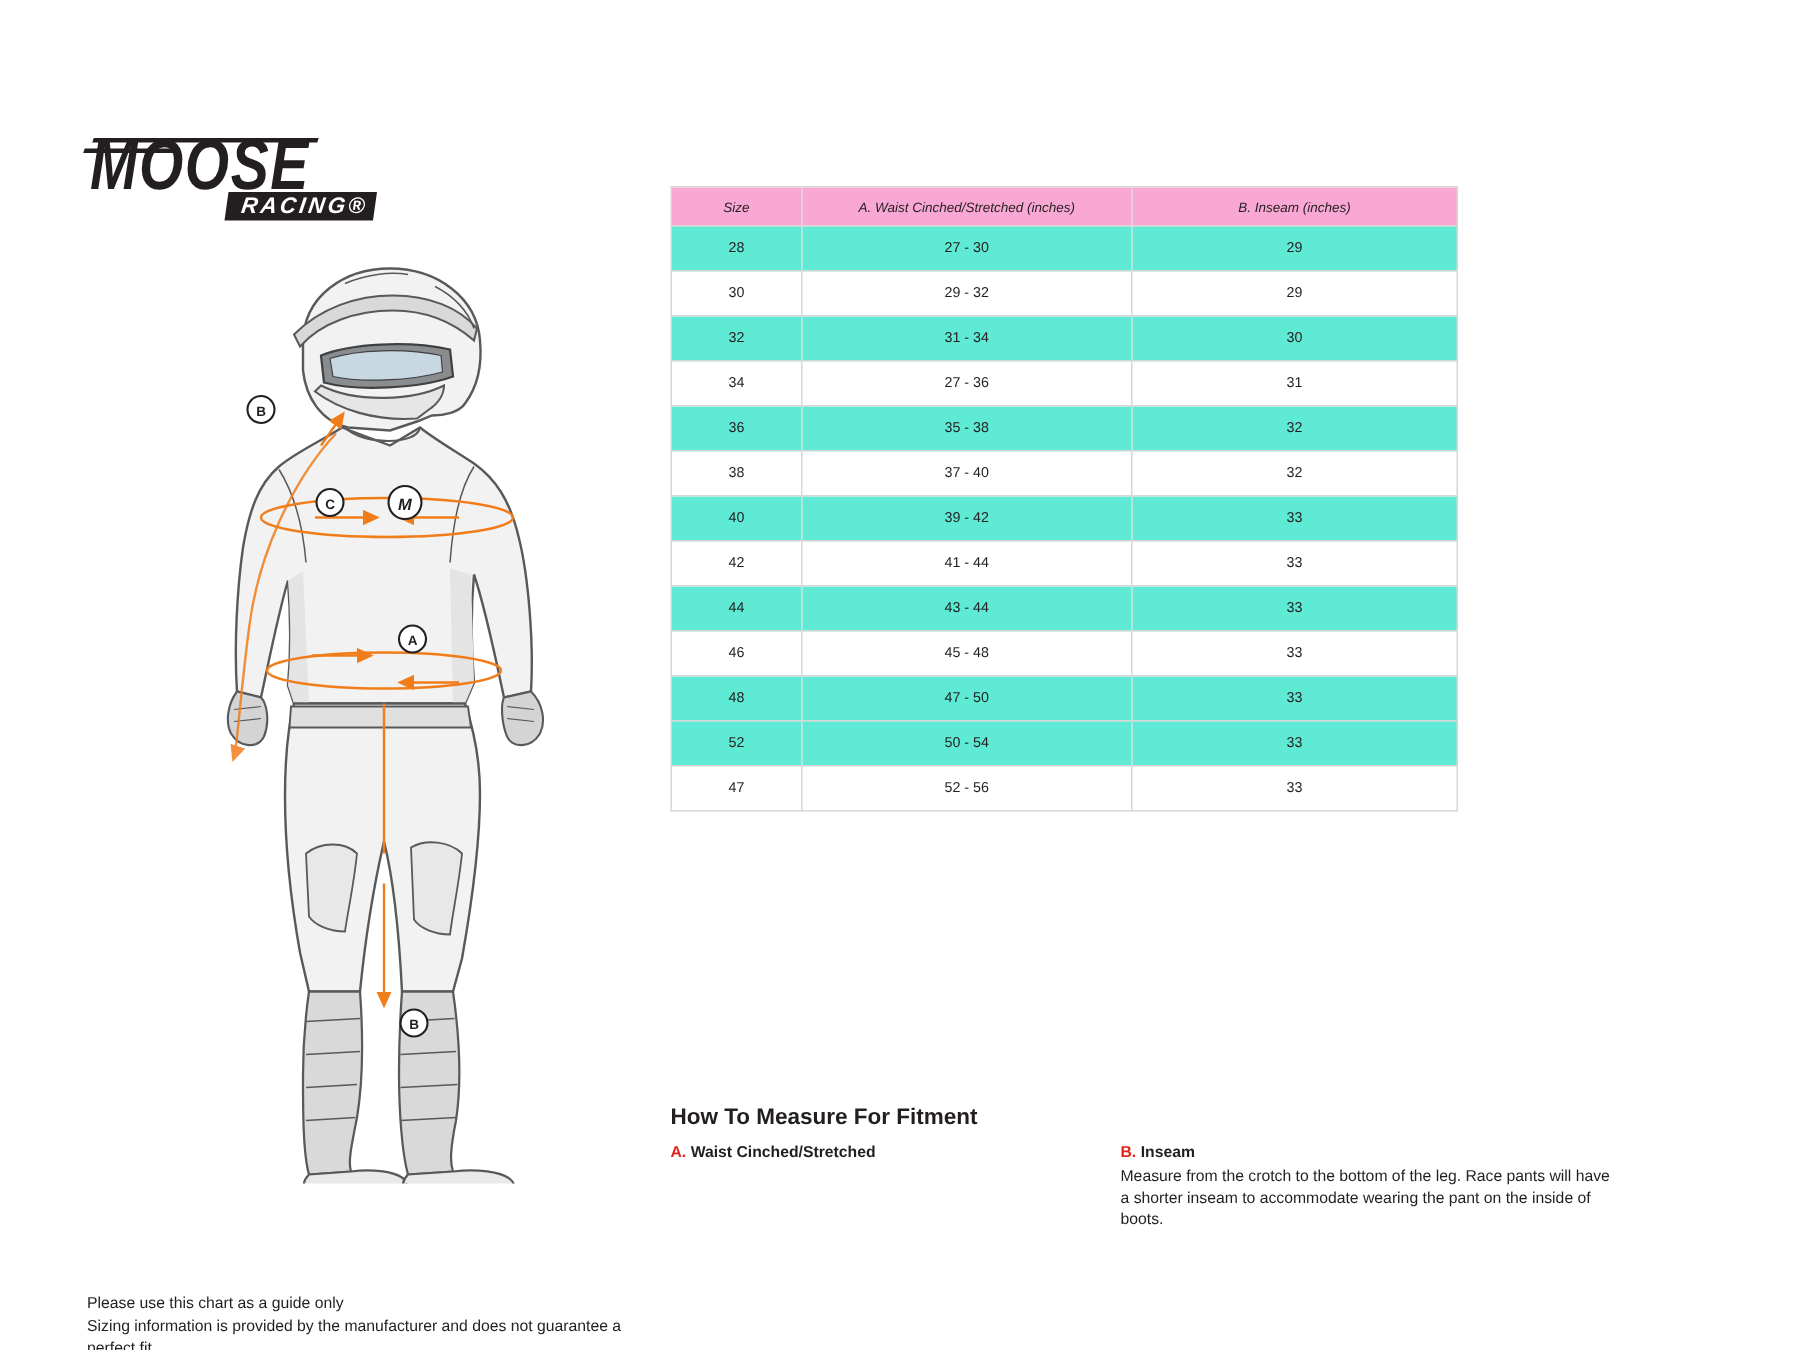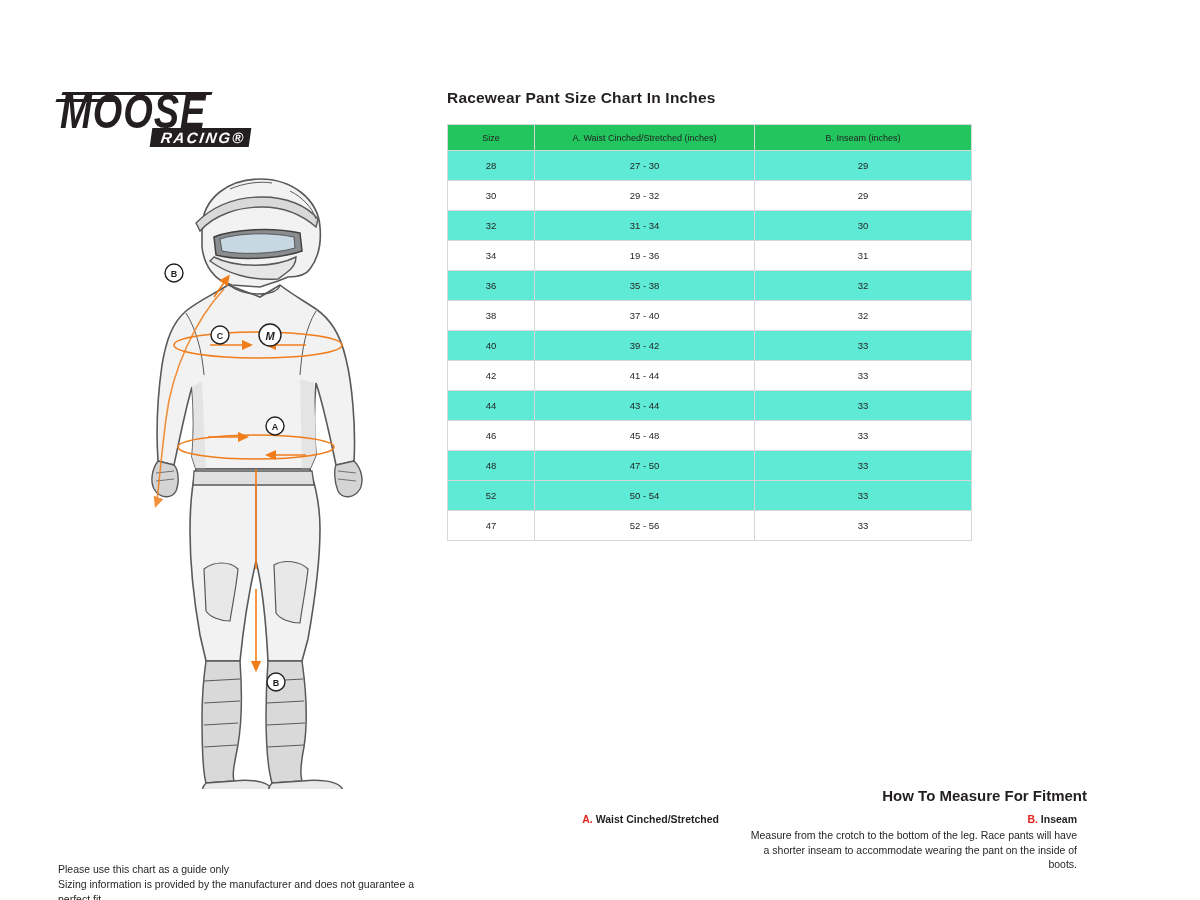--- a/index.html
+++ b/index.html
@@ -119,37 +119,37 @@
   #size-table td {
     border: 1px solid #d7d7d7;
     text-align: center;
     font-size: 9.5px;
     color: #231f20;
     height: 29px;
     padding: 0;
     font-weight: normal;
   }
   #size-table thead th {
-    background: #22c55e;
+    background: #f9a8d4;
     font-size: 9px;
     height: 25px;
+    font-style: italic;
   }
   #size-table tbody tr.alt td {
     background: #5eead4;
   }
   #size-table tbody tr td {
     background: #ffffff;
   }
 
   #how-to-measure {
     position: absolute;
     left: 0;
-    top: 787px;
+    top: 736px;
     width: 640px;
-    text-align: right;
   }
   #how-to-measure .htm-title {
     font-size: 15px;
     font-weight: bold;
     color: #231f20;
     margin-bottom: 9px;
   }
   #how-to-measure .htm-cols {
     display: flex;
     gap: 0px;
@@ -299,21 +299,20 @@
   </svg>
 
   <div id="disclaimer">
     <div>Please use this chart as a guide only</div>
     <div>Sizing information is provided by the manufacturer and does not guarantee a perfect fit.</div>
   </div>
 </div>
 
 <div id="right-column">
 
-  <div id="chart-title">Racewear Pant Size Chart In Inches</div>
 
   <table id="size-table">
     <colgroup>
       <col class="c-size">
       <col class="c-waist">
       <col class="c-inseam">
     </colgroup>
     <thead>
       <tr>
         <th>Size</th>
@@ -332,21 +331,21 @@
           <td>29 - 32</td>
           <td>29</td>
         </tr>
         <tr class="alt">
           <td>32</td>
           <td>31 - 34</td>
           <td>30</td>
         </tr>
         <tr>
           <td>34</td>
-          <td>19 - 36</td>
+          <td>27 - 36</td>
           <td>31</td>
         </tr>
         <tr class="alt">
           <td>36</td>
           <td>35 - 38</td>
           <td>32</td>
         </tr>
         <tr>
           <td>38</td>
           <td>37 - 40</td>

